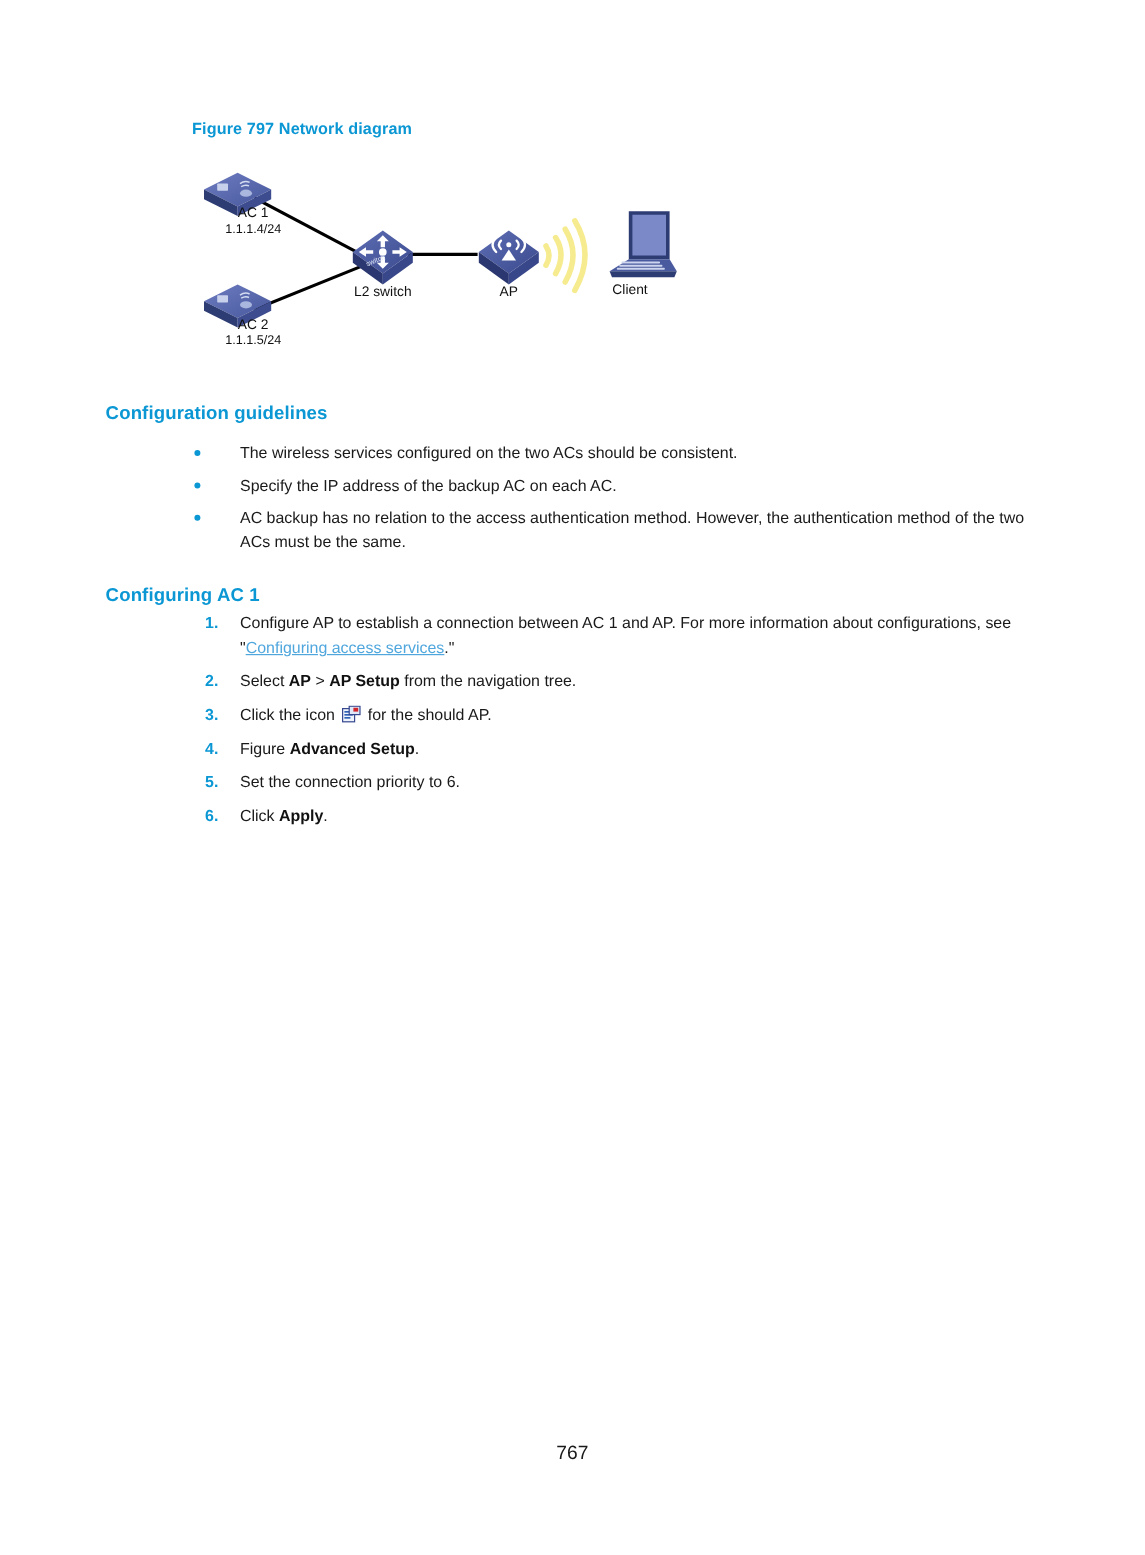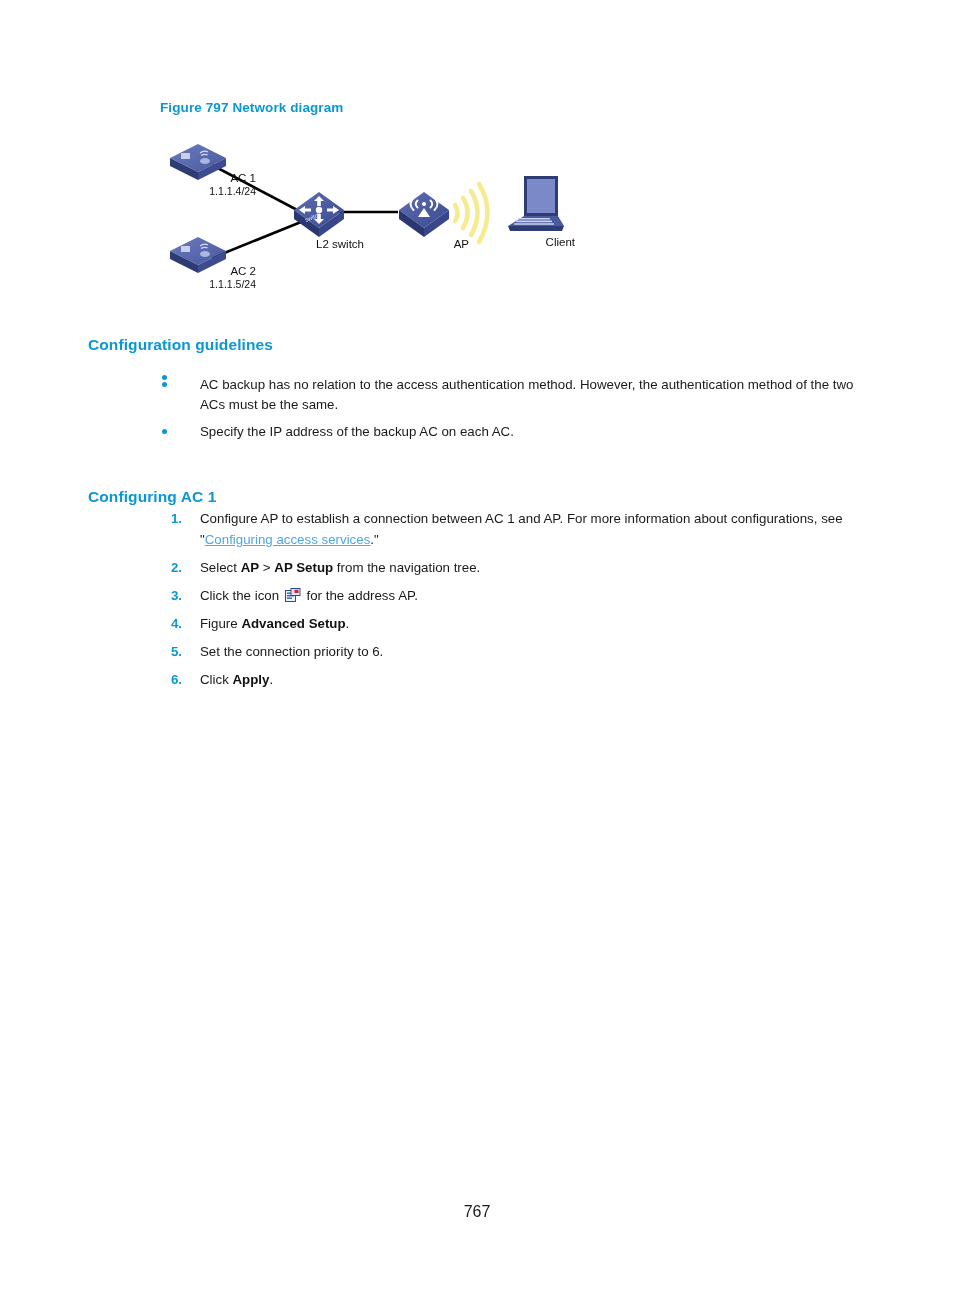--- a/index.html
+++ b/index.html
@@ -41,21 +41,21 @@
     top: 128px;
     width: 440px;
     height: 185px;
   }
   .diagram svg { display: block; }
 
   .dlabel {
     position: absolute;
     font-size: 11.5px;
     color: #111111;
-    text-align: right;
+    text-align: center;
     white-space: nowrap;
     line-height: 13px;
   }
   .dlabel .ip { font-size: 10.5px; display: block; }
 
   
   .h2 {
     position: absolute;
     font-size: 15.5px;
     font-weight: bold;
@@ -252,28 +252,29 @@
     <div class="dlabel" style="left:229px; top:110px; width:90px;">AP</div>
 
     <div class="dlabel" style="left:325px; top:108px; width:100px;">Client</div>
   </div>
 
   <div class="h2" id="h-guidelines">Configuration guidelines</div>
 
   <div class="blist" id="bullets">
     <div class="bitem">
       <span class="dot"></span>
+      <span>The wireless services configured on the two ACs should be consistent.</span>
+    </div>
+    <div class="bitem">
+      <span class="dot"></span>
+      <span>Specify the IP address of the backup AC on each AC.</span>
     </div>
     <div class="bitem">
       <span class="dot"></span>
       <span>AC backup has no relation to the access authentication method. However, the authentication method of the two ACs must be the same.</span>
-    </div>
-    <div class="bitem">
-      <span class="dot"></span>
-      <span>Specify the IP address of the backup AC on each AC.</span>
     </div>
   </div>
 
   <div class="h2" id="h-configac1">Configuring AC 1</div>
 
   <div class="blist" id="steps">
 
     <div class="sitem">
       <span class="num">1.</span>
       <span>Configure AP to establish a connection between AC 1 and AP. For more information about configurations, see "</span><a class="lnk" href="#">Configuring access services</a><span>."</span>
@@ -288,21 +289,21 @@
       <span class="num">3.</span>
       <span>Click the icon </span><span class="inline-icon"><svg width="16" height="15" viewBox="0 0 16 15">
             <rect x="0.5" y="2.5" width="10" height="11" fill="#eef2fb" stroke="#36488f" stroke-width="1"></rect>
             <g fill="#2f62b5">
               <rect x="2" y="4.5" width="7" height="1.4"></rect>
               <rect x="2" y="7" width="7" height="1.4"></rect>
               <rect x="2" y="9.5" width="5" height="1.4"></rect>
             </g>
             <rect x="6" y="0.5" width="9" height="7" fill="#dfe8f8" stroke="#36488f" stroke-width="1"></rect>
             <rect x="9.5" y="1.8" width="4" height="3.2" fill="#d2242b"></rect>
-          </svg></span><span> for the address AP.</span>
+          </svg></span><span> for the should AP.</span>
     </div>
 
     <div class="sitem">
       <span class="num">4.</span>
       <span>Figure </span><b>Advanced Setup</b><span>.</span>
     </div>
 
     <div class="sitem">
       <span class="num">5.</span>
       <span>Set the connection priority to 6.</span>

